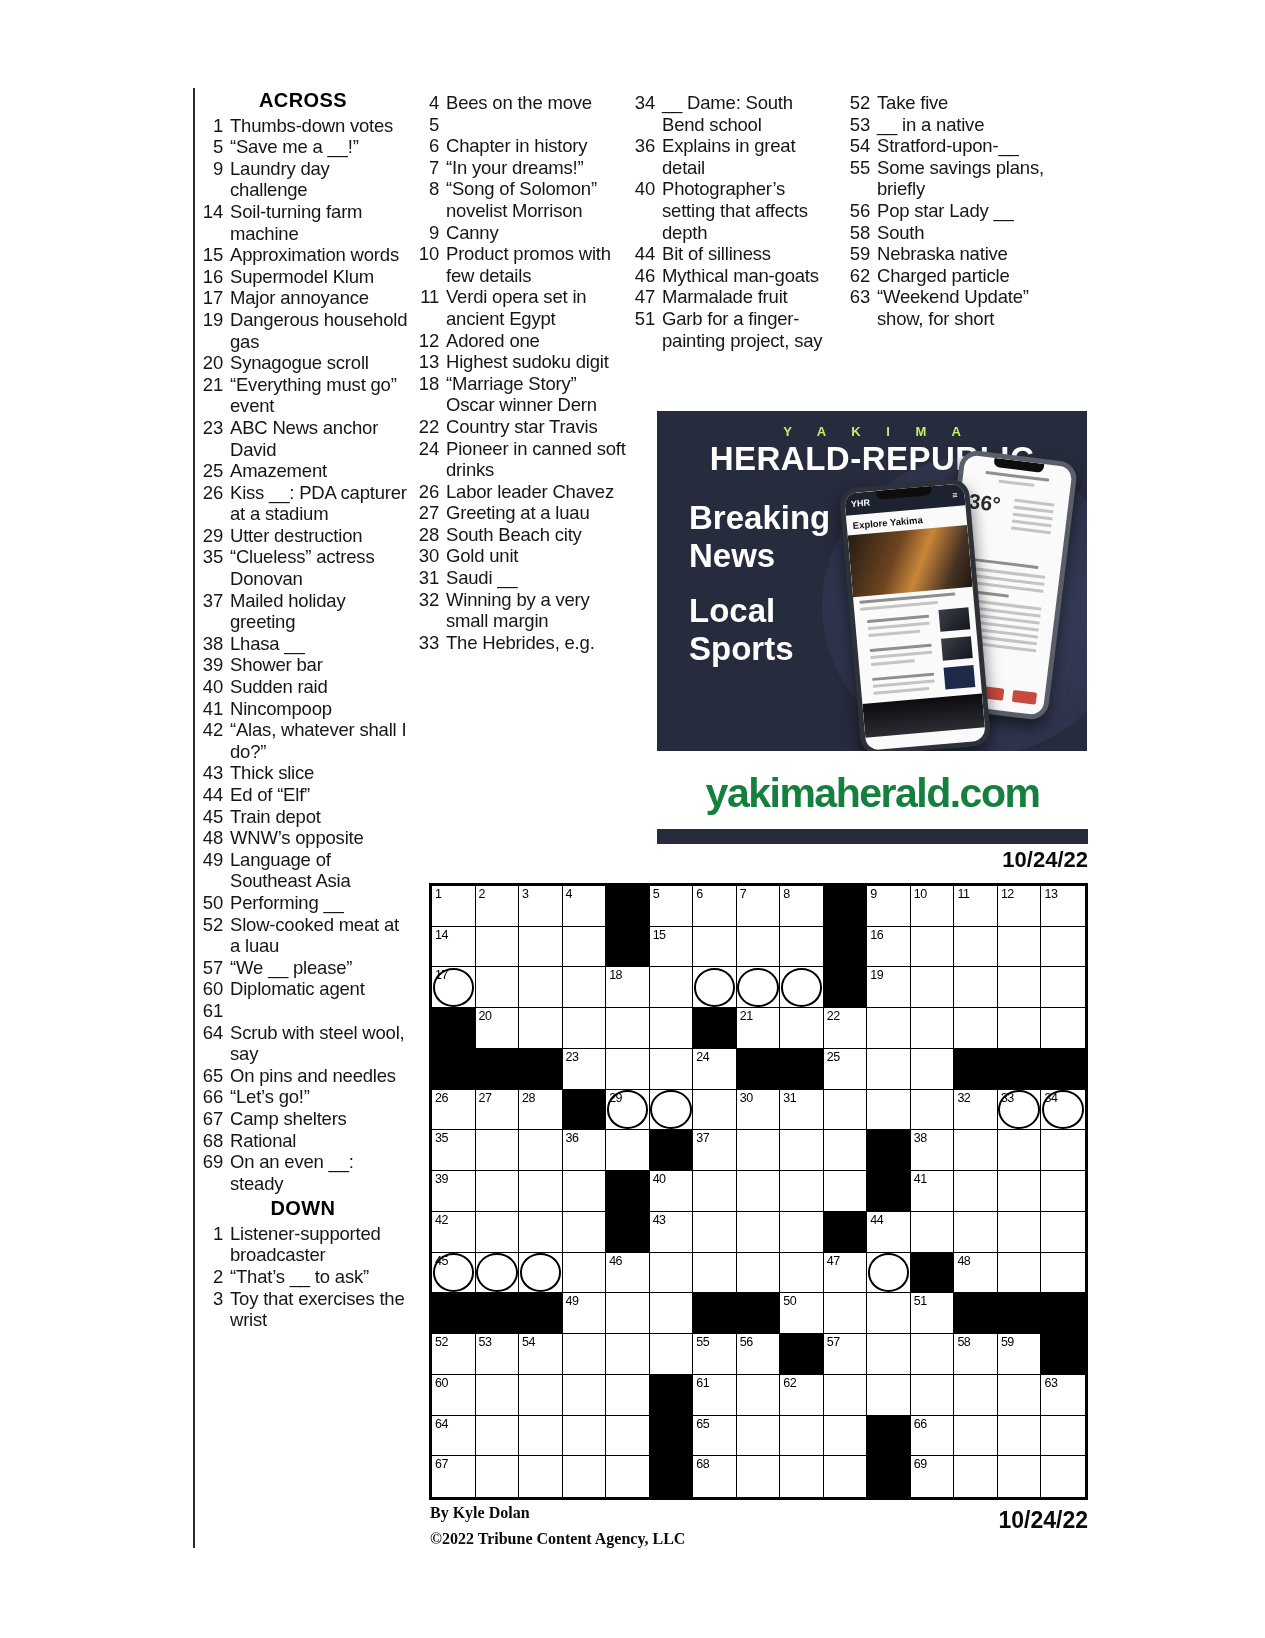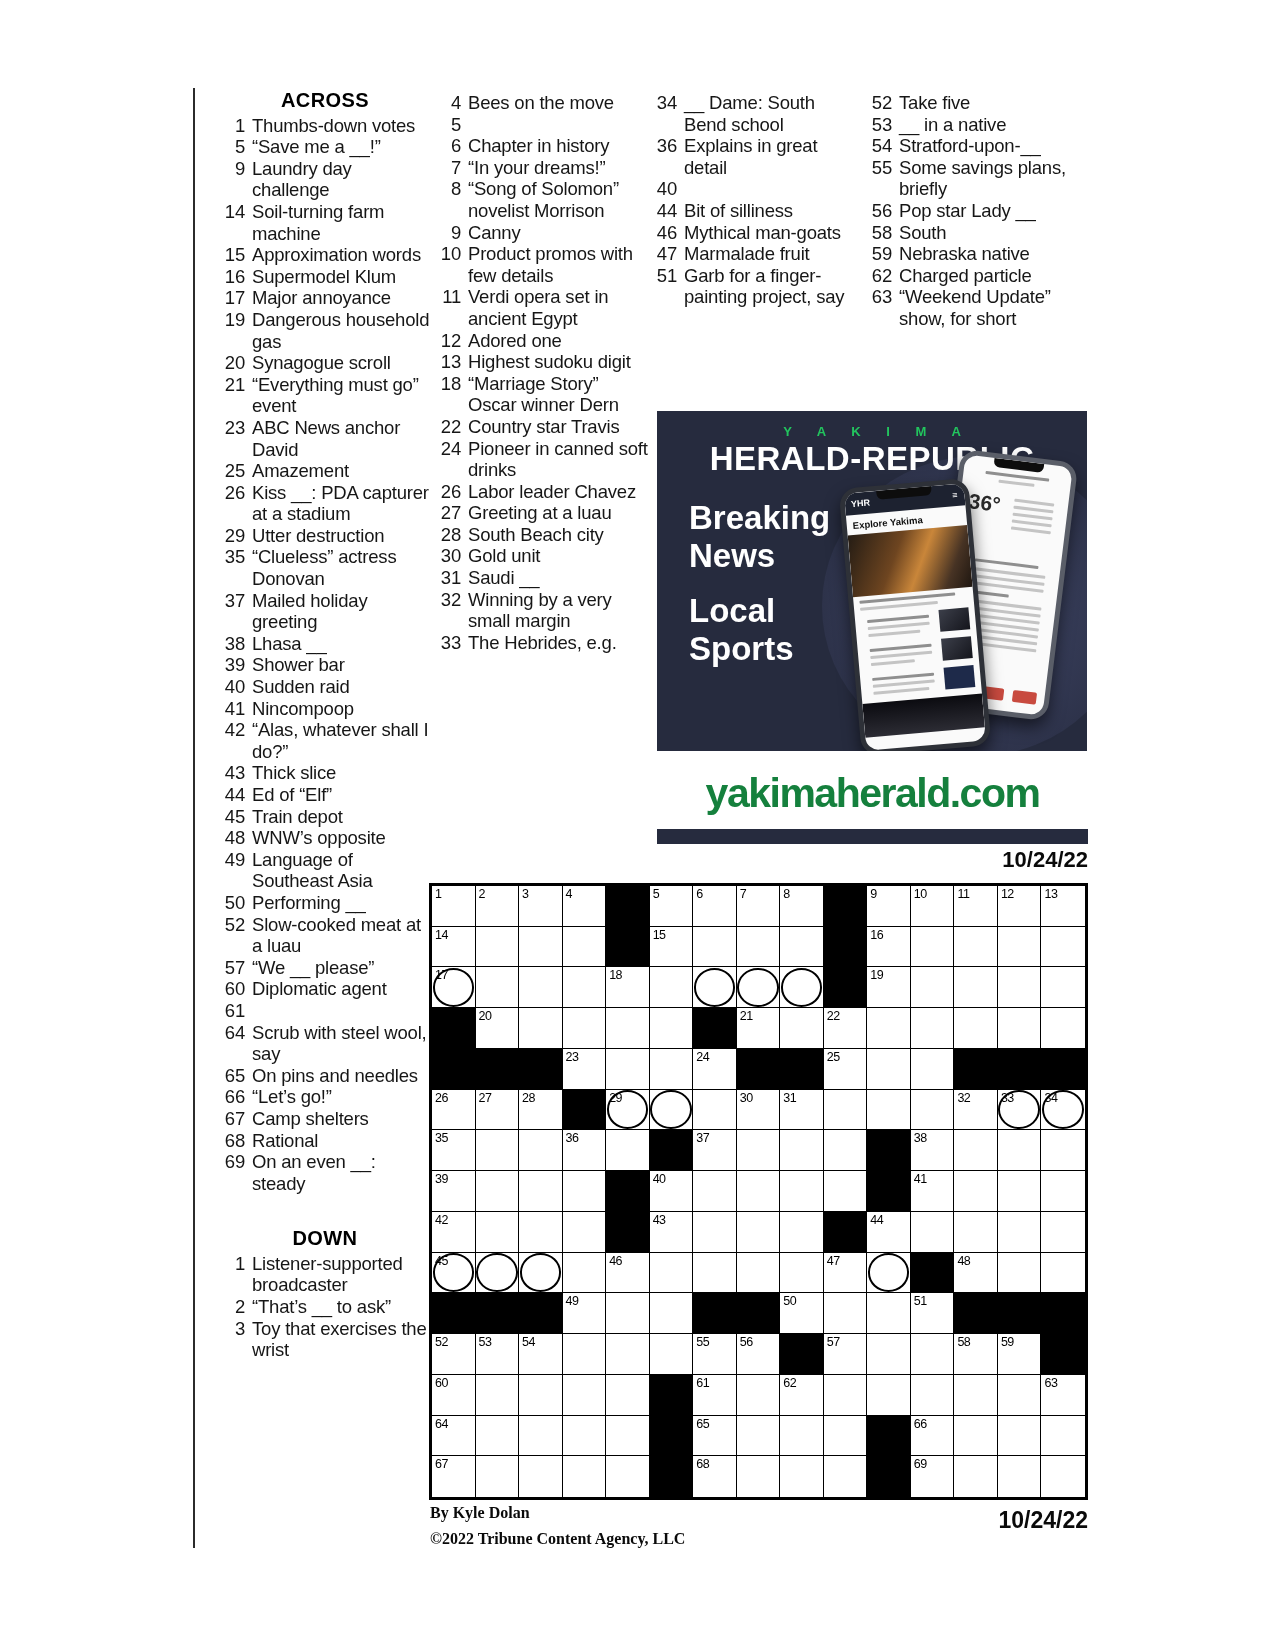--- a/index.html
+++ b/index.html
@@ -2,36 +2,36 @@
 <html><head>
 <meta charset="utf-8">
 <style>
   html,body{margin:0;padding:0;}
   body{
     width:1265px;height:1638px;position:relative;background:#ffffff;
     font-family:"Liberation Sans",sans-serif;color:#111;overflow:hidden;
     -webkit-font-smoothing:antialiased;
   }
   
-  .clue-col{position:absolute;font-size:18.5px;line-height:21.6px;letter-spacing:-0.2px;color:#161616;padding-left:22px;}
+  .clue-col{position:absolute;font-size:18.5px;line-height:21.6px;letter-spacing:-0.2px;color:#161616;}
   #col1{left:196px;top:90px;width:214px;}
   #col2{left:412px;top:92px;width:214px;}
   #col3{left:628px;top:92px;width:212px;}
   #col4{left:843px;top:92px;width:218px;}
   .clue-header{font-weight:bold;font-size:20px;text-align:center;letter-spacing:0.4px;margin-bottom:3px;color:#000;}
-  .clue-header.down{margin-top:34px;}
+  .clue-header.down{margin-top:4px;}
   .clue{display:flex;}
   .cnum{flex:0 0 34px;text-align:right;padding-right:7px;box-sizing:border-box;}
   .ctext{flex:1;}
   #rule{position:absolute;left:193px;top:88px;width:2px;height:1460px;background:#2b2b2b;}
 
   
   #ad{position:absolute;left:657px;top:411px;width:430px;height:340px;background:#262b3e;overflow:hidden;color:#fff;}
   .kicker{position:absolute;top:13px;left:0;width:100%;text-align:center;font-size:13px;font-weight:bold;
-          letter-spacing:11px;text-indent:11px;color:#22c55e;}
+          letter-spacing:11px;text-indent:11px;color:#bef264;}
   .brand{position:absolute;top:29px;left:0;width:100%;text-align:center;font-size:33px;font-weight:bold;letter-spacing:0.5px;}
   .taglines{position:absolute;left:32px;top:88px;width:160px;font-size:33px;font-weight:bold;line-height:38px;}
   .tagline{margin-bottom:17px;}
   .glow{position:absolute;right:-45px;top:45px;width:310px;height:300px;border-radius:50%;
         background:radial-gradient(circle,#3f4666 0%,#2c3148 78%);}
   .phone{position:absolute;box-sizing:border-box;border-radius:18px;padding:5px;box-shadow:0 8px 16px rgba(0,0,0,0.55);}
   .phone .screen{width:100%;height:100%;background:#fafafa;border-radius:13px;position:relative;overflow:hidden;}
   .notch{position:absolute;top:0;left:50%;transform:translateX(-50%);width:46%;height:9px;background:#0d0d0d;
          border-radius:0 0 6px 6px;z-index:5;}
   #phone-back{left:288px;top:44px;width:118px;height:260px;background:#5a5e68;transform:rotate(7deg);z-index:2;}
@@ -338,20 +338,21 @@
       <div class="clue">
         <span class="cnum">34</span>
         <span class="ctext">__ Dame: South Bend school</span>
       </div>
       <div class="clue">
         <span class="cnum">36</span>
         <span class="ctext">Explains in great detail</span>
       </div>
       <div class="clue">
         <span class="cnum">40</span>
+        <span class="ctext">Photographer’s setting that affects depth</span>
       </div>
       <div class="clue">
         <span class="cnum">44</span>
         <span class="ctext">Bit of silliness</span>
       </div>
       <div class="clue">
         <span class="cnum">46</span>
         <span class="ctext">Mythical man-goats</span>
       </div>
       <div class="clue">

